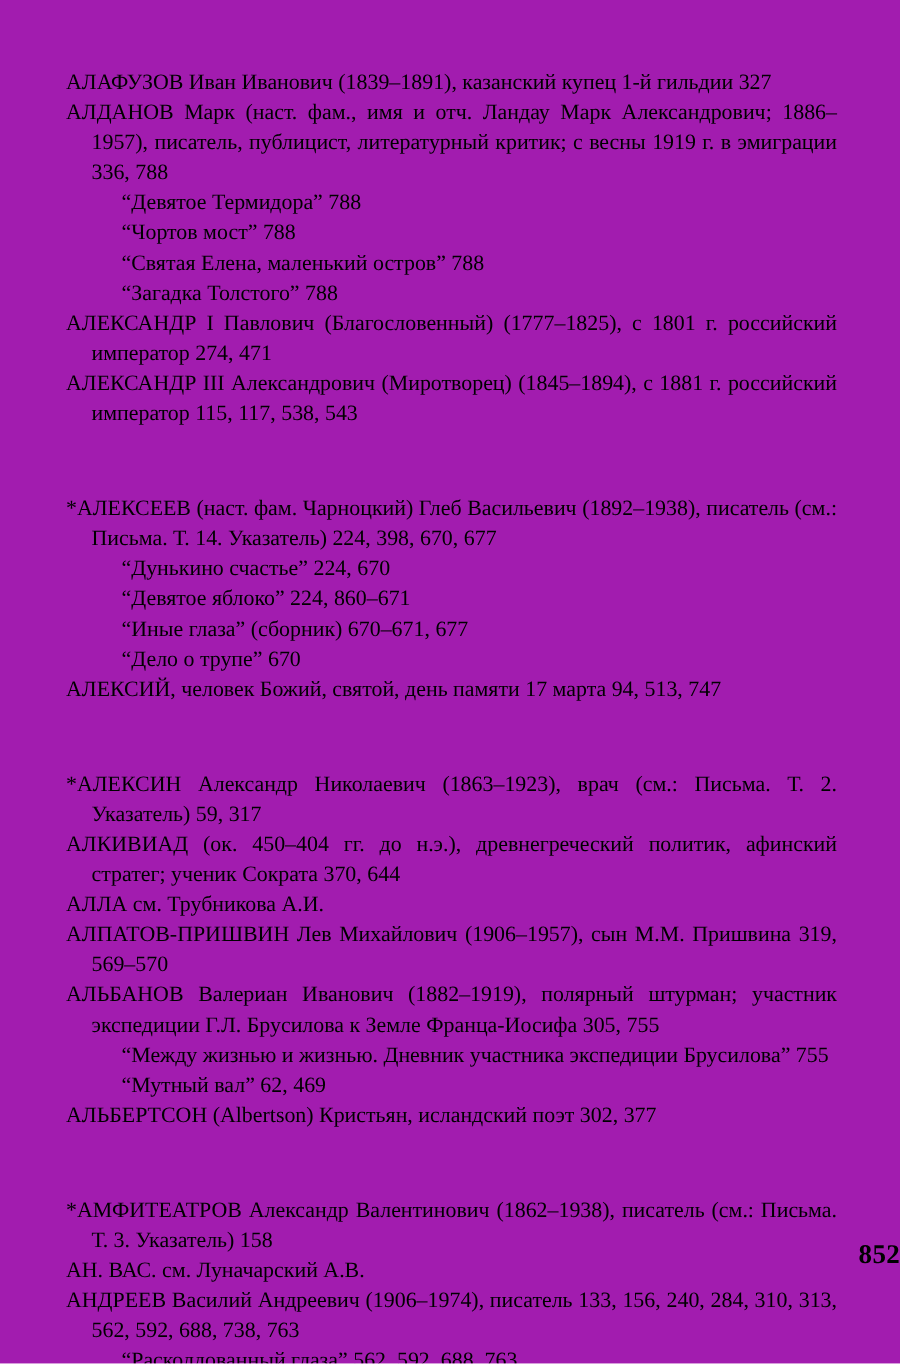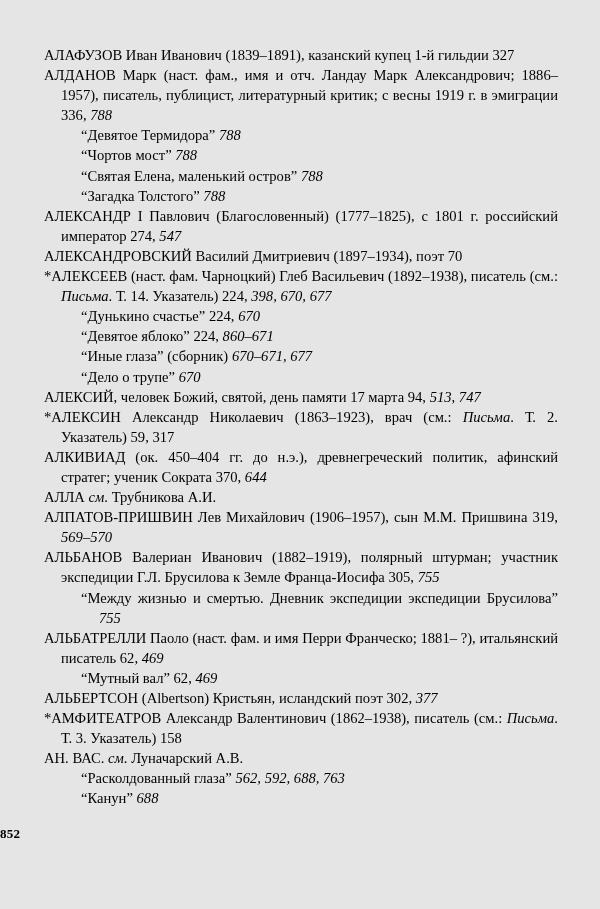--- a/index.html
+++ b/index.html
@@ -17,21 +17,21 @@
     -webkit-font-smoothing: antialiased;
   }
 
   #page {
     position: absolute;
     left: 0;
     top: 0;
     width: 600px;
     height: 909px;
     overflow: hidden;
-    background: #e5e5e5;
+    background: #a21caf;
   }
 
   #index-body {
     position: absolute;
     left: 44px;
     top: 45px;
     width: 514px;
   }
 
   .entry {
@@ -47,77 +47,77 @@
 
   
   .entry.lvl-main {
     padding-left: 17px;
     text-indent: -17px;
   }
   
   .entry.lvl-star {
     padding-left: 17px;
     text-indent: -17px;
+    margin-top: 43px;
   }
   
   .entry.lvl-work {
     padding-left: 55px;
     text-indent: -18px;
   }
 
   .it {
-    font-style: italic;
   }
 
   .entry.nojust {
     text-align: left;
   }
 
   #page-number {
     position: absolute;
     left: 0;
     top: 826px;
     width: 600px;
-    text-align: left;
-    font-size: 13px;
+    text-align: right;
+    font-size: 18px;
     font-weight: bold;
     font-family: "Liberation Serif", "DejaVu Serif", serif;
     letter-spacing: 0.2px;
   }
 </style>
 </head>
 <body>
 
 <div id="page">
 
   <div id="index-body">
       <p class="entry lvl-main nojust"><span>АЛАФУЗОВ Иван Иванович (1839–1891), казанский купец 1-й гильдии 327</span></p>
       <p class="entry lvl-main"><span>АЛДАНОВ Марк (наст. фам., имя и отч. Ландау Марк Александрович; 1886–1957), писатель, публицист, литературный критик; с весны 1919 г. в эмиграции 336, </span><span class="it">788</span></p>
       <p class="entry lvl-work nojust"><span>“Девятое Термидора” </span><span class="it">788</span></p>
       <p class="entry lvl-work nojust"><span>“Чортов мост” </span><span class="it">788</span></p>
       <p class="entry lvl-work nojust"><span>“Святая Елена, маленький остров” </span><span class="it">788</span></p>
       <p class="entry lvl-work nojust"><span>“Загадка Толстого” </span><span class="it">788</span></p>
-      <p class="entry lvl-main"><span>АЛЕКСАНДР I Павлович (Благословенный) (1777–1825), с 1801 г. российский император 274, </span><span class="it">547</span></p>
-      <p class="entry lvl-main nojust"><span>АЛЕКСАНДРОВСКИЙ Василий Дмитриевич (1897–1934), поэт 70</span></p>
+      <p class="entry lvl-main"><span>АЛЕКСАНДР I Павлович (Благословенный) (1777–1825), с 1801 г. российский император 274, </span><span class="it">471</span></p>
+      <p class="entry lvl-main"><span>АЛЕКСАНДР III Александрович (Миротворец) (1845–1894), с 1881 г. российский император 115, 117, </span><span class="it">538, 543</span></p>
       <p class="entry lvl-star"><span>*АЛЕКСЕЕВ (наст. фам. Чарноцкий) Глеб Васильевич (1892–1938), писатель (см.: </span><span class="it">Письма</span><span>. Т. 14. Указатель) 224, </span><span class="it">398, 670, 677</span></p>
       <p class="entry lvl-work nojust"><span>“Дунькино счастье” 224, </span><span class="it">670</span></p>
       <p class="entry lvl-work nojust"><span>“Девятое яблоко” 224, </span><span class="it">860–671</span></p>
       <p class="entry lvl-work nojust"><span>“Иные глаза” (сборник) </span><span class="it">670–671, 677</span></p>
       <p class="entry lvl-work nojust"><span>“Дело о трупе” </span><span class="it">670</span></p>
       <p class="entry lvl-main nojust"><span>АЛЕКСИЙ, человек Божий, святой, день памяти 17 марта 94, </span><span class="it">513, 747</span></p>
       <p class="entry lvl-star"><span>*АЛЕКСИН Александр Николаевич (1863–1923), врач (см.: </span><span class="it">Письма</span><span>. Т. 2. Указатель) 59, 317</span></p>
       <p class="entry lvl-main"><span>АЛКИВИАД (ок. 450–404 гг. до н.э.), древнегреческий политик, афинский стратег; ученик Сократа 370, </span><span class="it">644</span></p>
       <p class="entry lvl-main nojust"><span>АЛЛА </span><span class="it">см</span><span>. Трубникова А.И.</span></p>
       <p class="entry lvl-main"><span>АЛПАТОВ-ПРИШВИН Лев Михайлович (1906–1957), сын М.М. Пришвина 319, </span><span class="it">569–570</span></p>
       <p class="entry lvl-main"><span>АЛЬБАНОВ Валериан Иванович (1882–1919), полярный штурман; участник экспедиции Г.Л. Брусилова к Земле Франца-Иосифа 305, </span><span class="it">755</span></p>
-      <p class="entry lvl-work"><span>“Между жизнью и смертью. Дневник экспедиции экспедиции Брусилова” </span><span class="it">755</span></p>
-      <p class="entry lvl-main"><span>АЛЬБАТРЕЛЛИ Паоло (наст. фам. и имя Перри Франческо; 1881– ?), итальянский писатель 62, </span><span class="it">469</span></p>
+      <p class="entry lvl-work"><span>“Между жизнью и жизнью. Дневник участника экспедиции Брусилова” </span><span class="it">755</span></p>
       <p class="entry lvl-work nojust"><span>“Мутный вал” 62, </span><span class="it">469</span></p>
       <p class="entry lvl-main nojust"><span>АЛЬБЕРТСОН (Albertson) Кристьян, исландский поэт 302, </span><span class="it">377</span></p>
       <p class="entry lvl-star"><span>*АМФИТЕАТРОВ Александр Валентинович (1862–1938), писатель (см.: </span><span class="it">Письма</span><span>. Т. 3. Указатель) 158</span></p>
       <p class="entry lvl-main nojust"><span>АН. ВАС. </span><span class="it">см</span><span>. Луначарский А.В.</span></p>
+      <p class="entry lvl-main"><span>АНДРЕЕВ Василий Андреевич (1906–1974), писатель 133, 156, 240, 284, 310, 313, </span><span class="it">562, 592, 688, 738, 763</span></p>
       <p class="entry lvl-work nojust"><span>“Расколдованный глаза” </span><span class="it">562, 592, 688, 763</span></p>
       <p class="entry lvl-work nojust"><span>“Канун” </span><span class="it">688</span></p>
     </div>
 
   <div id="page-number">852</div>
 
 </div>
 
 </body></html>

